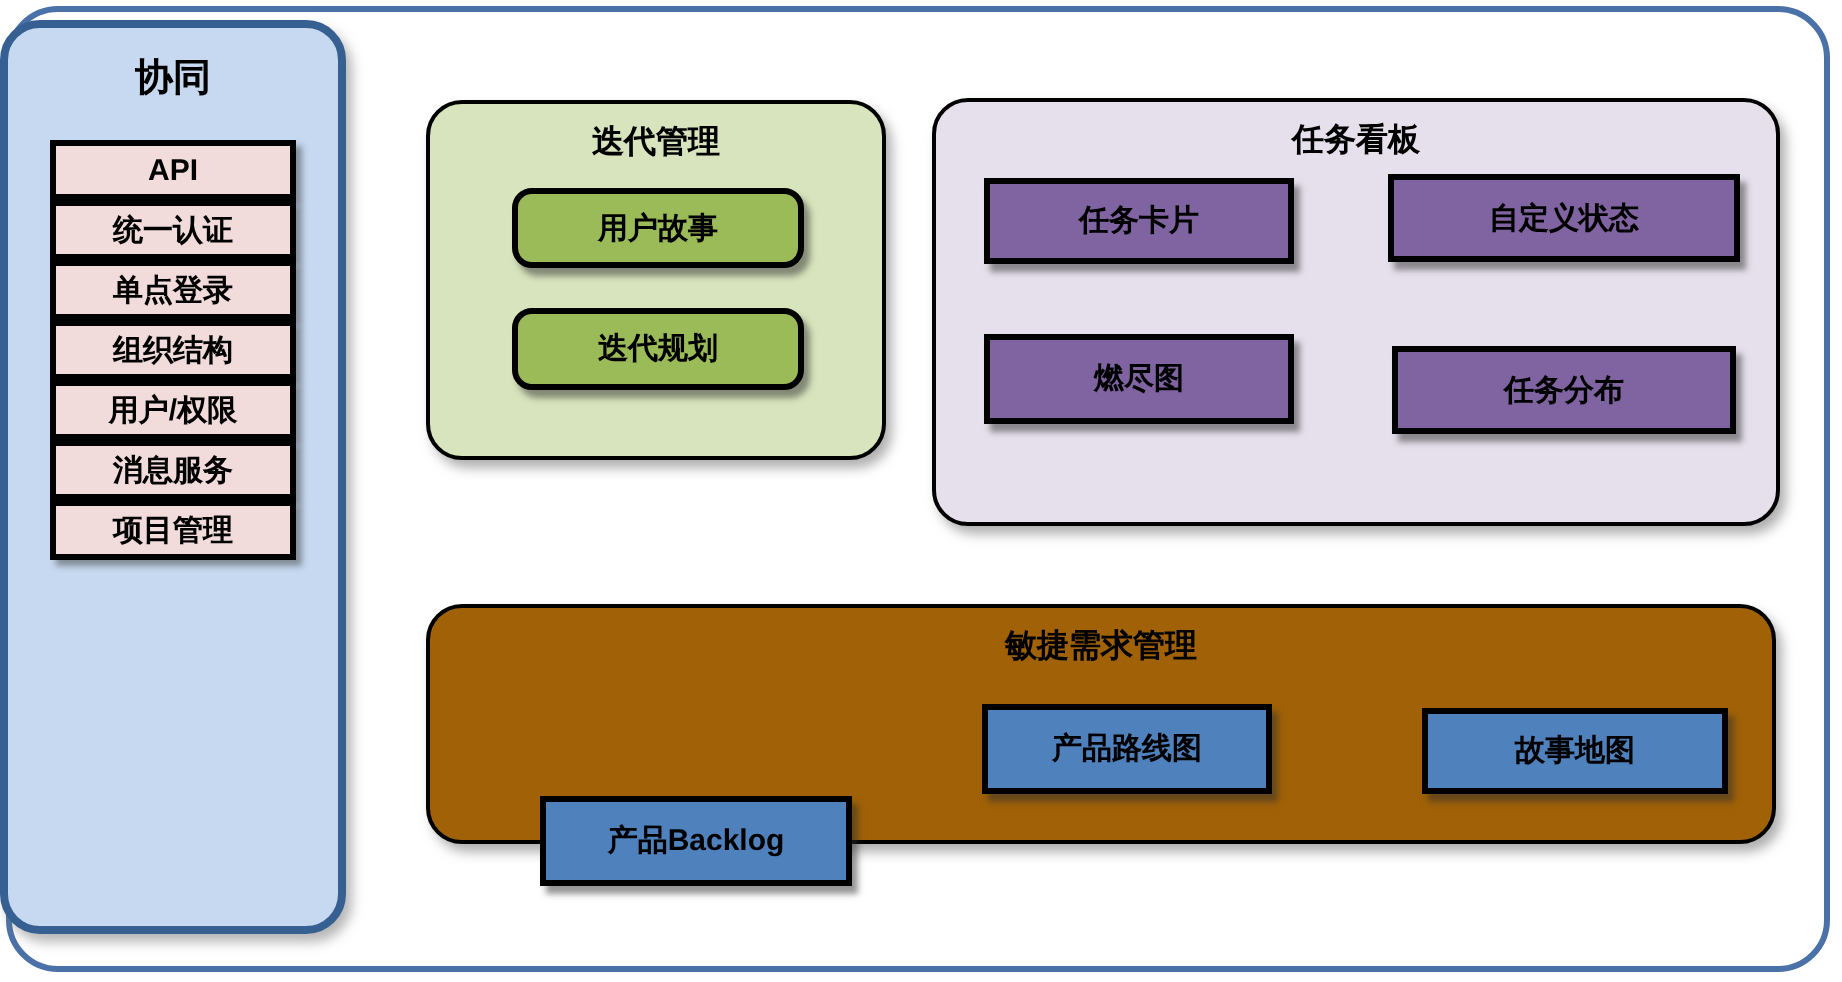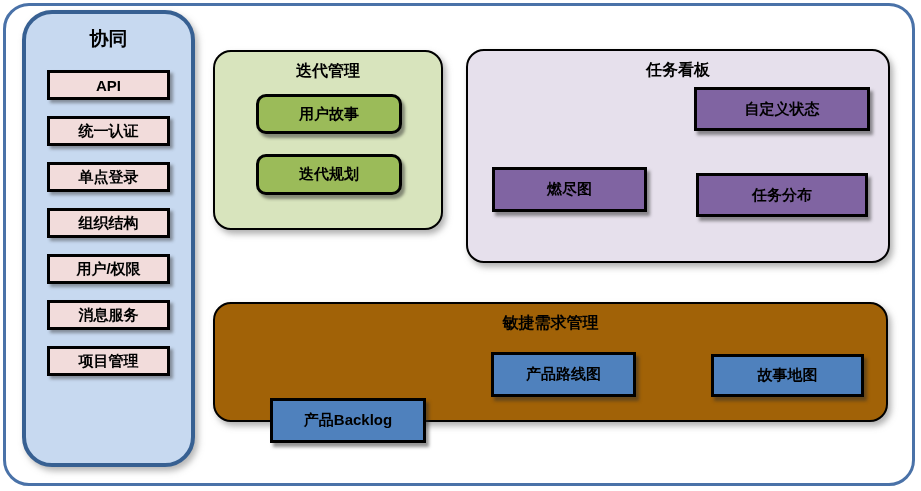--- a/index.html
+++ b/index.html
@@ -6,27 +6,27 @@
   .canvas {
     position:relative; width:921px; height:491px; background:#ffffff;
     font-family:"Liberation Sans","DejaVu Sans",sans-serif; overflow:hidden;
   }
   .outer-frame {
     position:absolute; left:3px; top:3px; width:912px; height:483px;
     border:3px solid #4A72A8; border-radius:26px; box-sizing:border-box;
   }
   
   .sidebar {
-    position:absolute; left:22px; top:10px; width:173px; height:457px;
-    background:#C7D9F0; border:4px solid #376092; border-radius:30px;
+    position:absolute; left:0; top:10px; width:173px; height:457px;
+    background:#C7D9F0; border:4px solid #376092; border-radius:20px;
     box-sizing:border-box; box-shadow:3px 4px 6px rgba(110,110,110,0.5);
     display:flex; flex-direction:column; align-items:center; padding-top:12px;
   }
   .sidebar-title { font-size:19px; font-weight:bold; color:#000; margin-bottom:18px; }
-  .sidebar-boxes { display:flex; flex-direction:column; gap:16px; align-items:center; }
+  .sidebar-boxes { display:flex; flex-direction:column; align-items:center; }
   .pink-box {
     width:123px; height:30px; background:#F2DCDB; border:3px solid #000;
     box-sizing:border-box; display:flex; align-items:center; justify-content:center;
     font-size:15px; font-weight:bold; color:#000;
     box-shadow:3px 3px 3px rgba(50,50,50,0.45);
   }
   
   .panel {
     position:absolute; border:2px solid #000; border-radius:18px;
     box-sizing:border-box; box-shadow:3px 4px 6px rgba(110,110,110,0.55);
@@ -79,20 +79,21 @@
   </div>
 
   <div class="panel panel-iteration">
     <div class="panel-title">迭代管理</div>
     <div class="inner-box green-box box-user-story">用户故事</div>
     <div class="inner-box green-box box-iteration-planning">迭代规划</div>
   </div>
 
   <div class="panel panel-kanban">
     <div class="panel-title">任务看板</div>
+    <div class="inner-box purple-box box-task-card">任务卡片</div>
     <div class="inner-box purple-box box-custom-status">自定义状态</div>
     <div class="inner-box purple-box box-burndown">燃尽图</div>
     <div class="inner-box purple-box box-task-distribution">任务分布</div>
   </div>
 
   <div class="panel panel-agile">
     <div class="panel-title">敏捷需求管理</div>
     <div class="inner-box blue-box box-product-backlog">产品Backlog</div>
     <div class="inner-box blue-box box-product-roadmap">产品路线图</div>
     <div class="inner-box blue-box box-story-map">故事地图</div>

